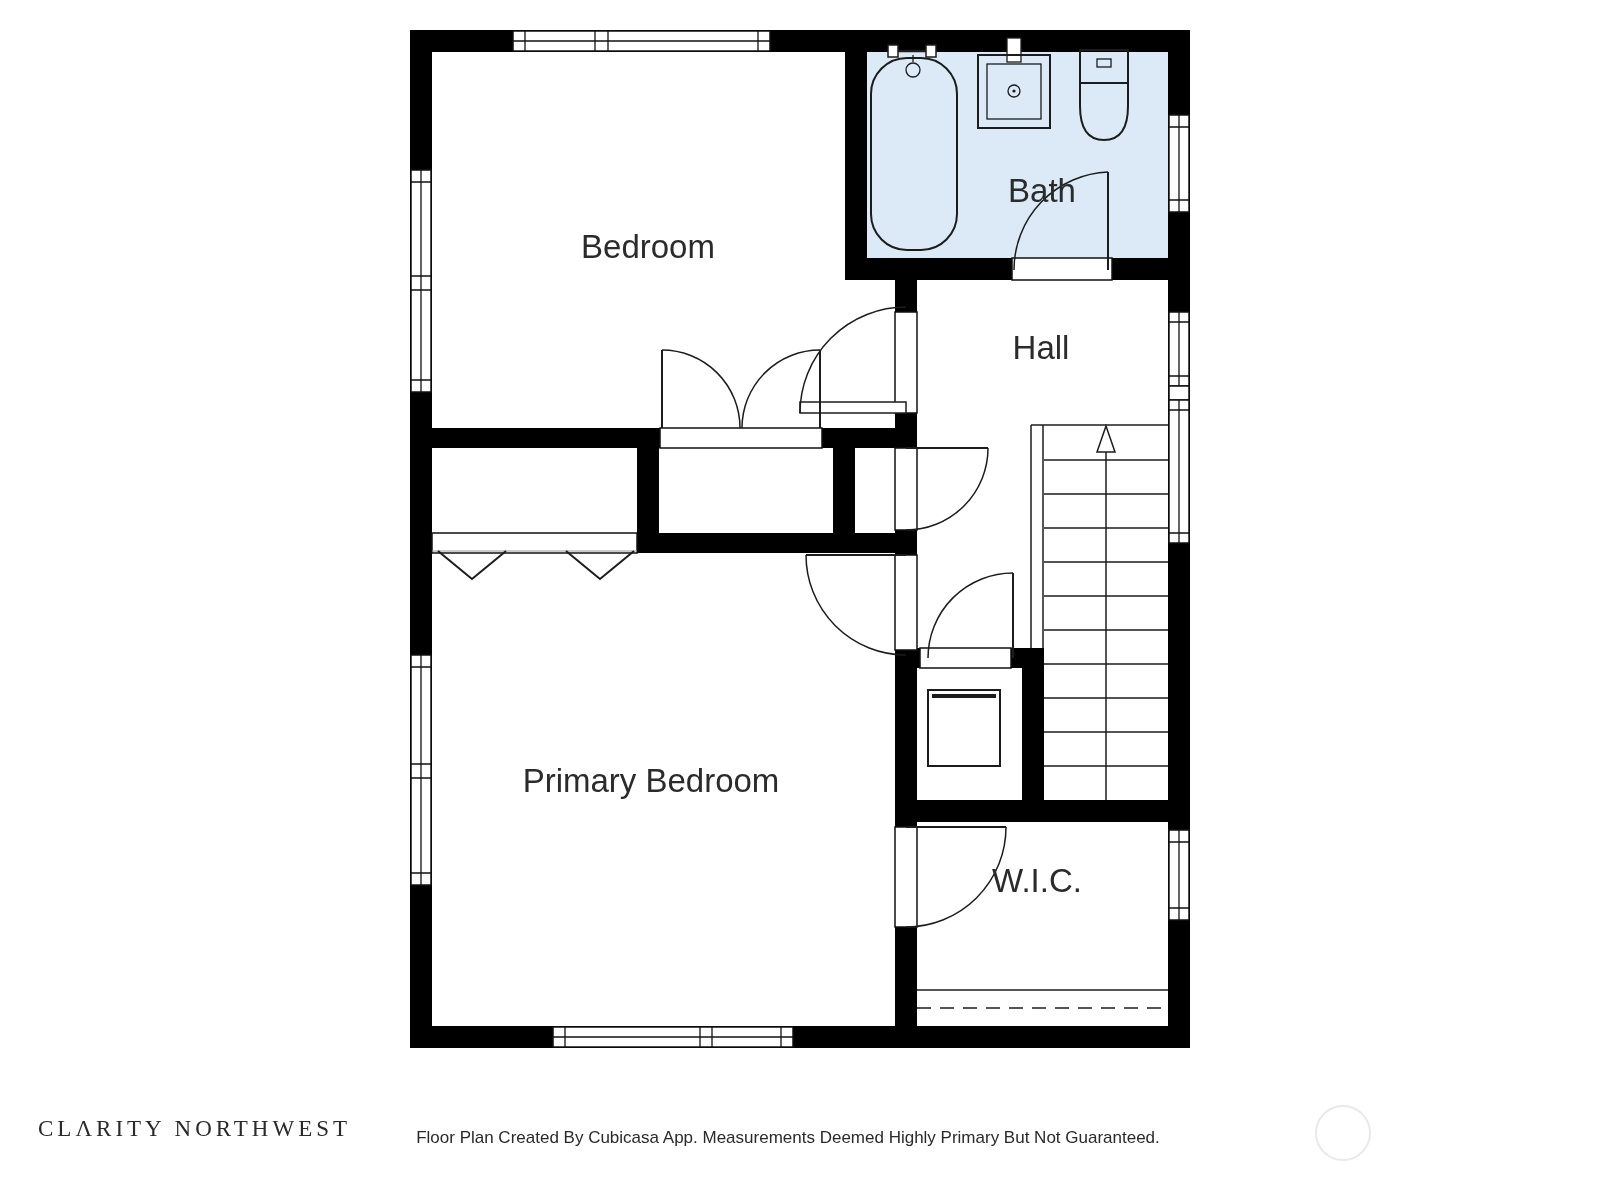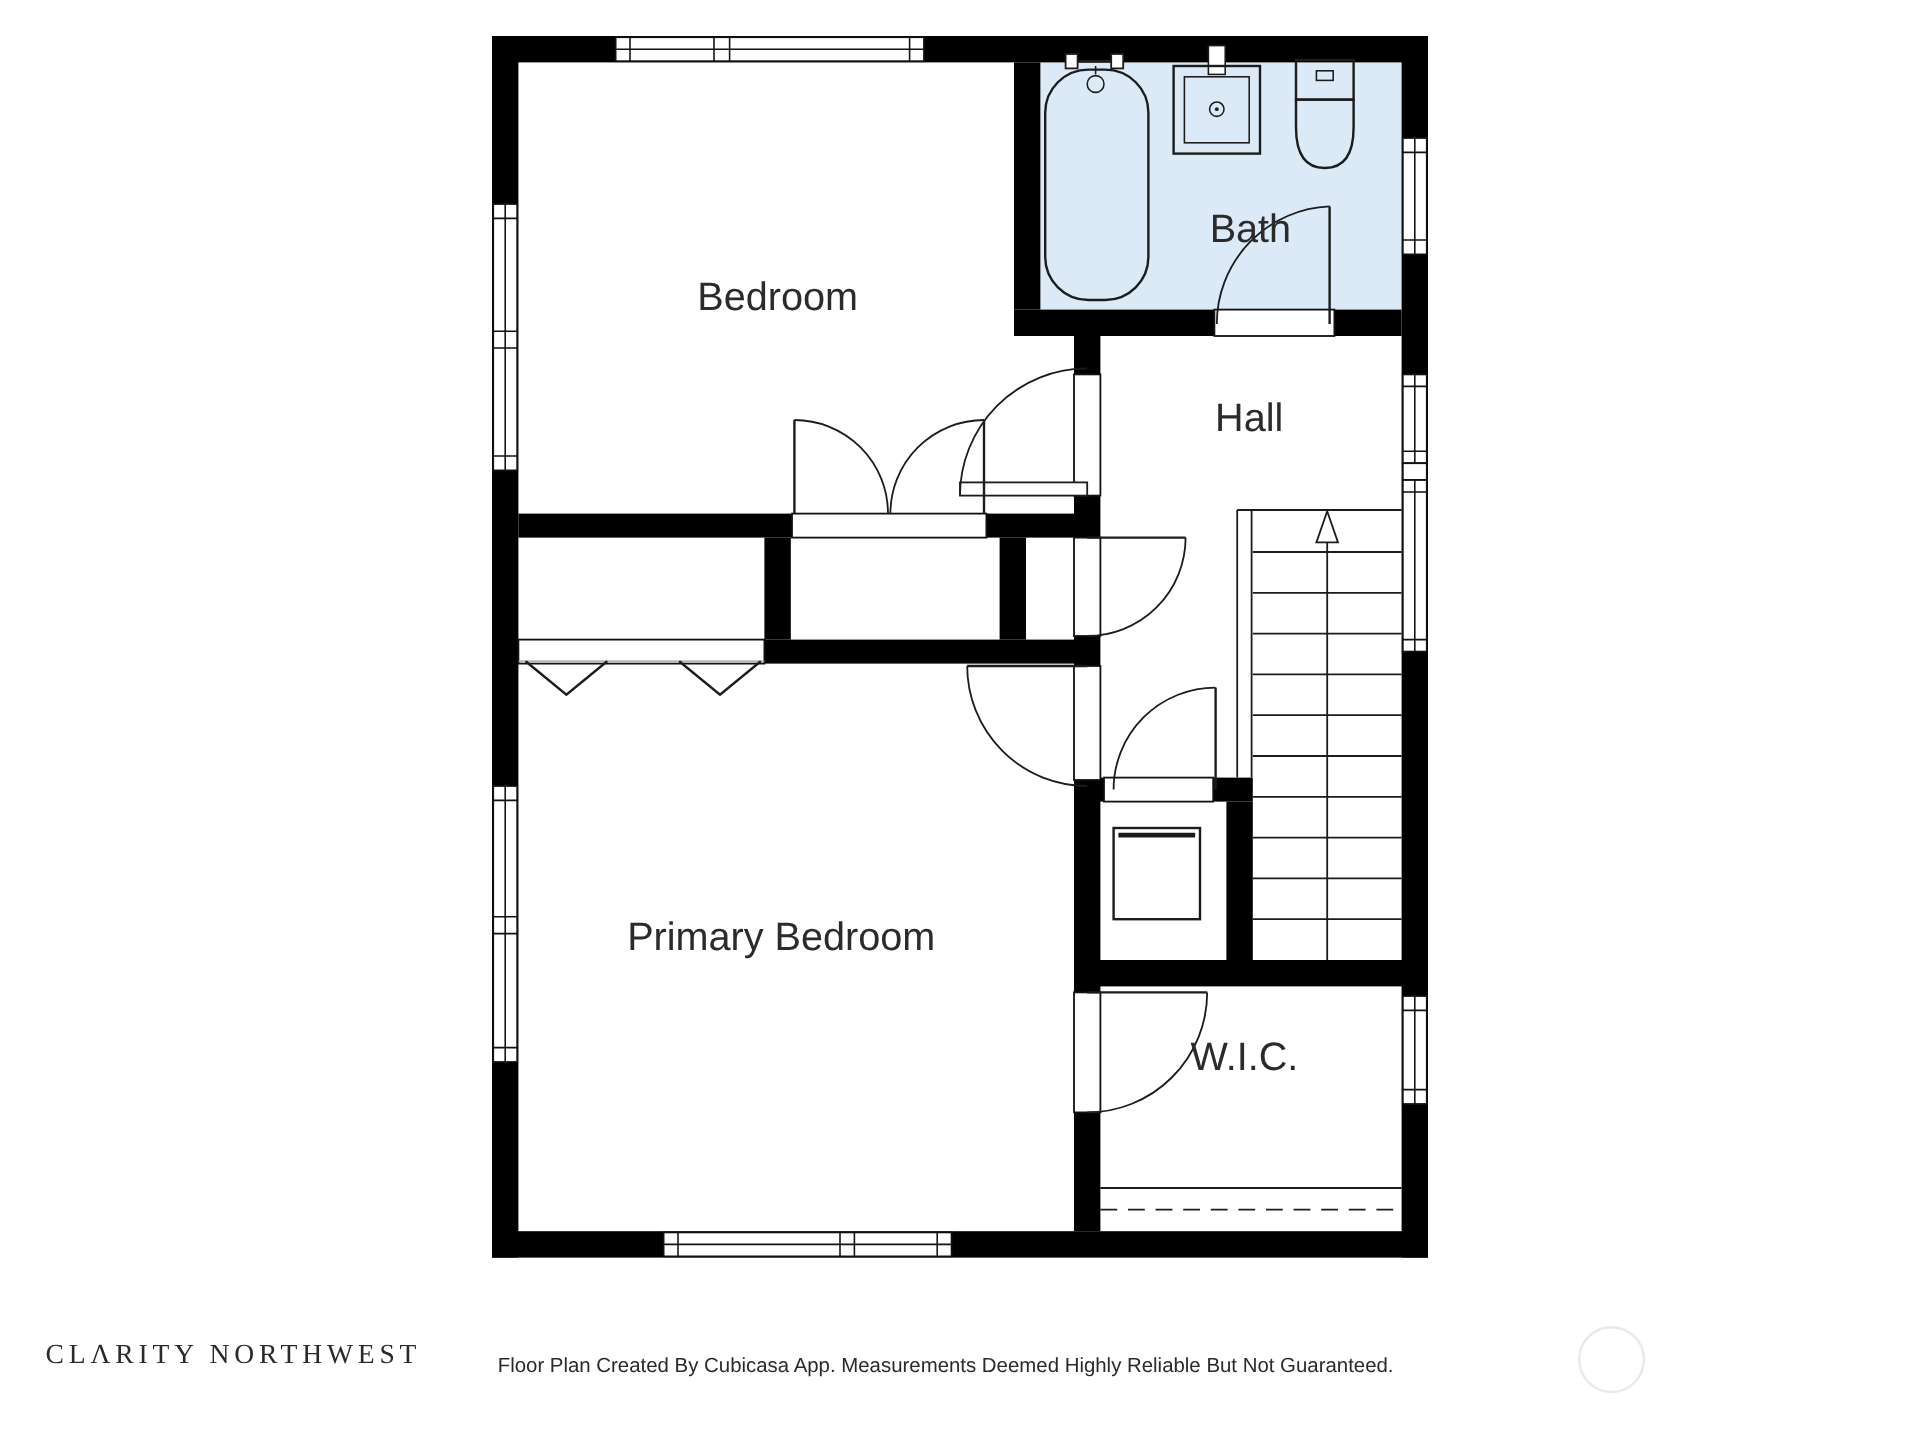--- a/index.html
+++ b/index.html
@@ -187,14 +187,14 @@
     <text class="room-label" x="1042" y="202">Bath</text>
     <text class="room-label" x="1041" y="359">Hall</text>
     <text class="room-label" x="651" y="792">Primary Bedroom</text>
     <text class="room-label" x="1037" y="892">W.I.C.</text>
   </g>
 
   <circle cx="1343" cy="1133" r="27" fill="none" stroke-width="2" stroke="#e9e9e9"></circle>
 </svg>
 
   <div id="brand">CLΛRITY NORTHWEST</div>
-  <div id="disclaimer">Floor Plan Created By Cubicasa App. Measurements Deemed Highly Reliable But Not Guaranteed.</div>
+  <div id="disclaimer">Floor Plan Created By Cubicasa App. Measurements Deemed Highly Primary But Not Guaranteed.</div>
 </div>
 
 </body></html>

